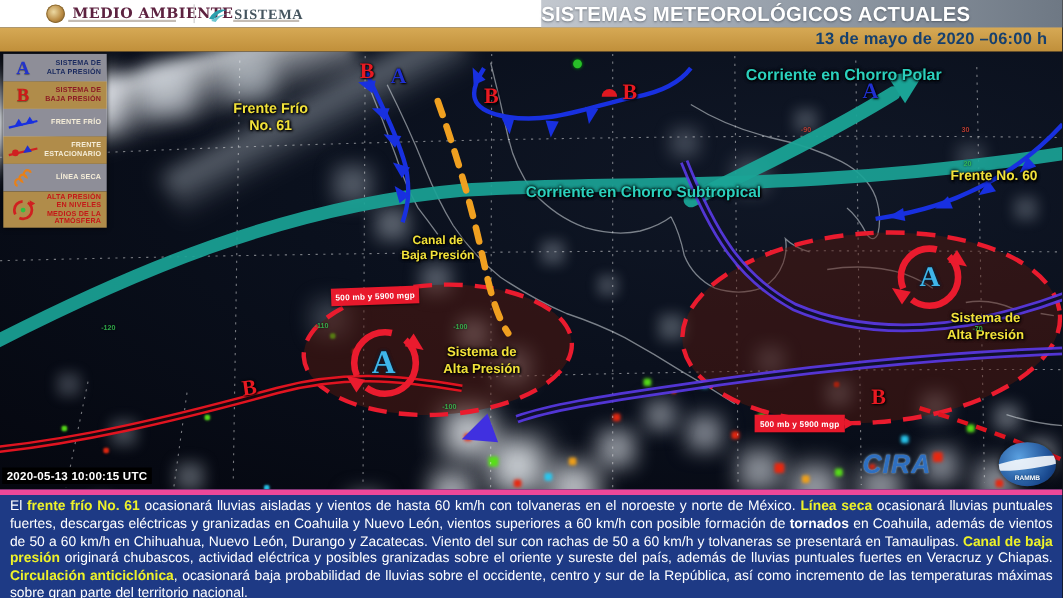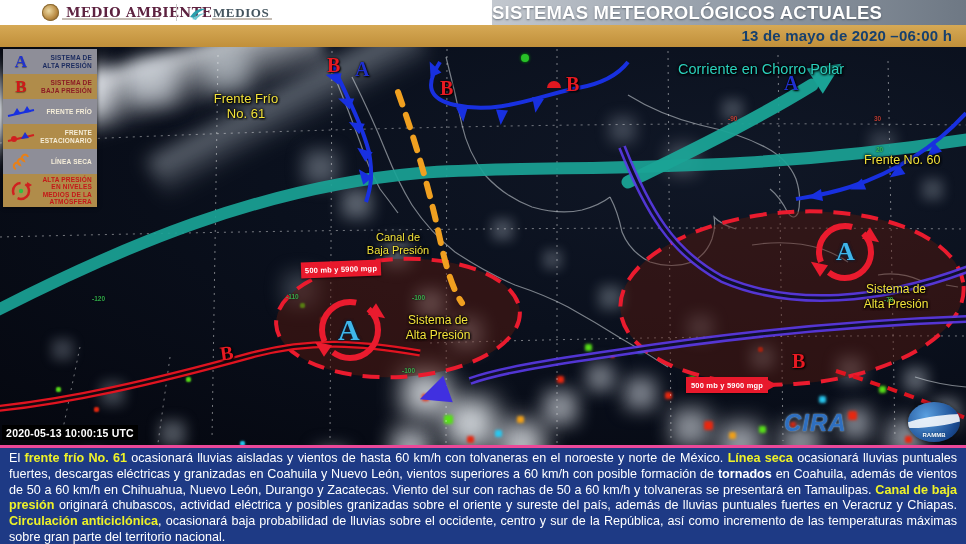--- a/index.html
+++ b/index.html
@@ -56,21 +56,21 @@
       612px 308px 2px 2px #e82810,640px 302px 3px 3px #28c8f0,668px 348px 3px 3px #e82810,
       692px 332px 3px 3px #58e018,708px 378px 3px 4px #e82810,732px 388px 3px 3px #f0a018,
       762px 382px 3px 3px #58e018,792px 378px 3px 3px #e82810,822px 352px 3px 3px #28c8f0,
       852px 368px 3px 4px #e82810,882px 342px 3px 3px #58e018,908px 392px 3px 3px #e82810,
       932px 388px 3px 3px #f0a018,948px 362px 2px 2px #58e018,302px 258px 2px 2px #58e018,
       322px 272px 2px 2px #e82810,58px 342px 2px 2px #58e018,96px 362px 2px 2px #e82810,
       242px 396px 2px 2px #28c8f0,188px 332px 2px 2px #58e018,760px 302px 2px 2px #e82810;}
   svg.overlay{position:absolute;left:0;top:0;}
 
   
-  .maplabel{position:absolute;font-weight:normal;white-space:nowrap;
+  .maplabel{position:absolute;font-weight:bold;white-space:nowrap;
     text-shadow:0 0 3px #000,0 0 3px #000,1px 1px 2px #000;}
   .yellow{color:#f2e23a;}
   .teal{color:#2bd0bd;}
   .center{text-align:center;}
   .sym{position:absolute;font-family:"Liberation Serif",serif;font-weight:bold;font-size:20px;line-height:20px;
     text-shadow:0 0 2px #000,1px 1px 2px #000;}
   .symB{color:#e81a22;}
   .symA{color:#2030d0;}
   .anticycA{position:absolute;font-family:"Liberation Serif",serif;font-weight:bold;color:#3fb6ea;
     text-shadow:0 0 3px #04223a,0 0 3px #04223a;}
@@ -99,21 +99,21 @@
   .lsym{width:36px;display:flex;align-items:center;justify-content:center;flex:0 0 36px;}
   .llabel{flex:1;font-size:6.5px;line-height:7.5px;font-weight:bold;text-align:right;padding-right:5px;letter-spacing:.2px;}
   .lab-navy{color:#1a2a5e;}
   .lab-darkred{color:#8c1c24;}
   .lab-cream{color:#f5edd8;}
   .lab-red{color:#c41818;}
   .legA{font-family:"Liberation Serif",serif;font-weight:bold;font-size:17px;color:#2233cc;text-shadow:0 1px 1px rgba(0,0,0,.4);}
   .legB{font-family:"Liberation Serif",serif;font-weight:bold;font-size:17px;color:#d01818;text-shadow:0 1px 1px rgba(0,0,0,.4);}
 
   
-  .forecast{position:absolute;left:0;top:445px;width:966px;height:99px;background:#1e3a85;border-top:3px solid #ec4899;box-sizing:border-box;}
+  .forecast{position:absolute;left:0;top:445px;width:966px;height:99px;background:#1e3a85;border-top:5px solid #ec4899;box-sizing:border-box;}
   .forecast-inner{padding:3px 9px 0 9px;color:#fff;font-size:12.6px;line-height:15.8px;text-align:justify;}
   .seg-hl{color:#eef229;font-weight:bold;}
   .seg-bold{font-weight:bold;}
 </style>
 </head>
 <body>
 
 <div class="page">
 
   <div class="topbar">
@@ -121,21 +121,21 @@
       <span class="seal"></span>
       <span class="brand-left-txt">MEDIO AMBIENTE</span>
     </div>
     <div class="brand-sub"></div>
     <div class="brand-div"></div>
     <div class="conagua">
       <svg width="20" height="16" viewBox="0 0 20 16">
         <path d="M2,12 Q8,2 18,4 Q10,6 6,13 Z" fill="#2a9fad"></path>
         <path d="M4,14 Q10,8 18,8 Q11,10 8,15 Z" fill="#6bc6d0"></path>
       </svg>
-      <span class="conagua-txt">MEDIOS</span>
+      <span class="conagua-txt">SISTEMA</span>
     </div>
     <div class="conagua-sub"></div>
     <div class="title-band">
       <span>SISTEMAS METEOROLÓGICOS ACTUALES</span>
     </div>
   </div>
   <div class="goldbar"></div>
   <div class="dateline">13 de mayo de 2020 –06:00 h</div>
 
   <div class="map">
@@ -291,26 +291,27 @@
             <circle cx="12" cy="12" r="8" fill="none" stroke="#d02020" stroke-width="2.5" stroke-dasharray="16 5"></circle>
             <circle cx="12" cy="12" r="2.2" fill="#30c040"></circle>
             <polygon points="18,3 23,6 18,9" fill="#d02020"></polygon>
           </svg>
         </span>
         <span class="llabel lab-red">ALTA PRESIÓN EN NIVELES MEDIOS DE LA ATMÓSFERA</span>
       </div>
     </div>
 
     <div class="maplabel teal" style="left:678px;top:14px;font-size:14.5px;">Corriente en Chorro Polar</div>
+    <div class="maplabel teal" style="left:478px;top:119px;font-size:14px;">Corriente en Chorro Subtropical</div>
     <div class="maplabel yellow center" style="left:190px;top:44px;width:112px;font-size:13px;line-height:15px;">
       <div>Frente Frío</div>
       <div>No. 61</div>
     </div>
     <div class="maplabel yellow" style="left:836px;top:106px;font-size:12.5px;padding-left:28px;">Frente No. 60</div>
-    <div class="maplabel yellow center" style="left:350px;top:166px;width:96px;font-size:11px;line-height:13px;margin-top:18px;">
+    <div class="maplabel yellow center" style="left:350px;top:166px;width:96px;font-size:11px;line-height:13px;">
       <div>Canal de</div>
       <div>Baja Presión</div>
     </div>
     <div class="maplabel yellow center" style="left:385px;top:266px;width:106px;font-size:12px;line-height:14.5px;">
       <div>Sistema de</div>
       <div>Alta Presión</div>
     </div>
     <div class="maplabel yellow center" style="left:843px;top:235px;width:106px;font-size:12px;line-height:14.5px;">
       <div>Sistema de</div>
       <div>Alta Presión</div>

